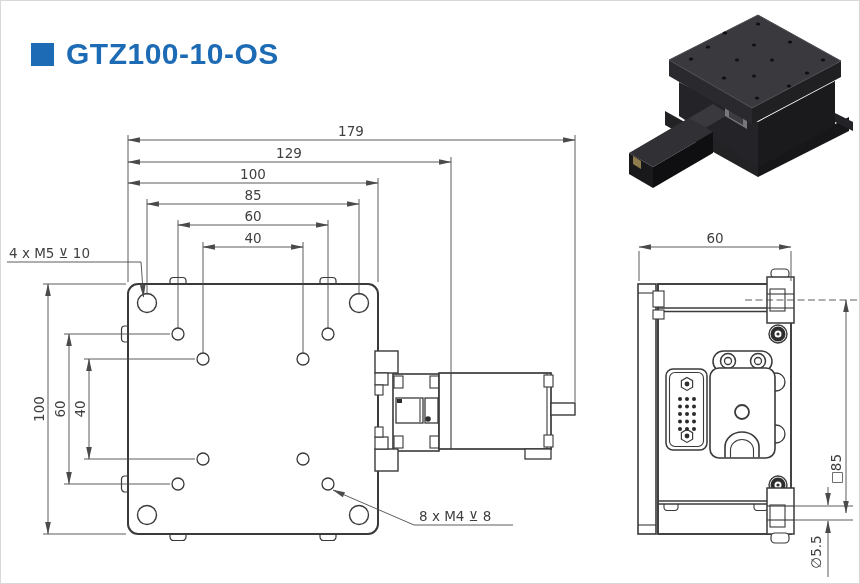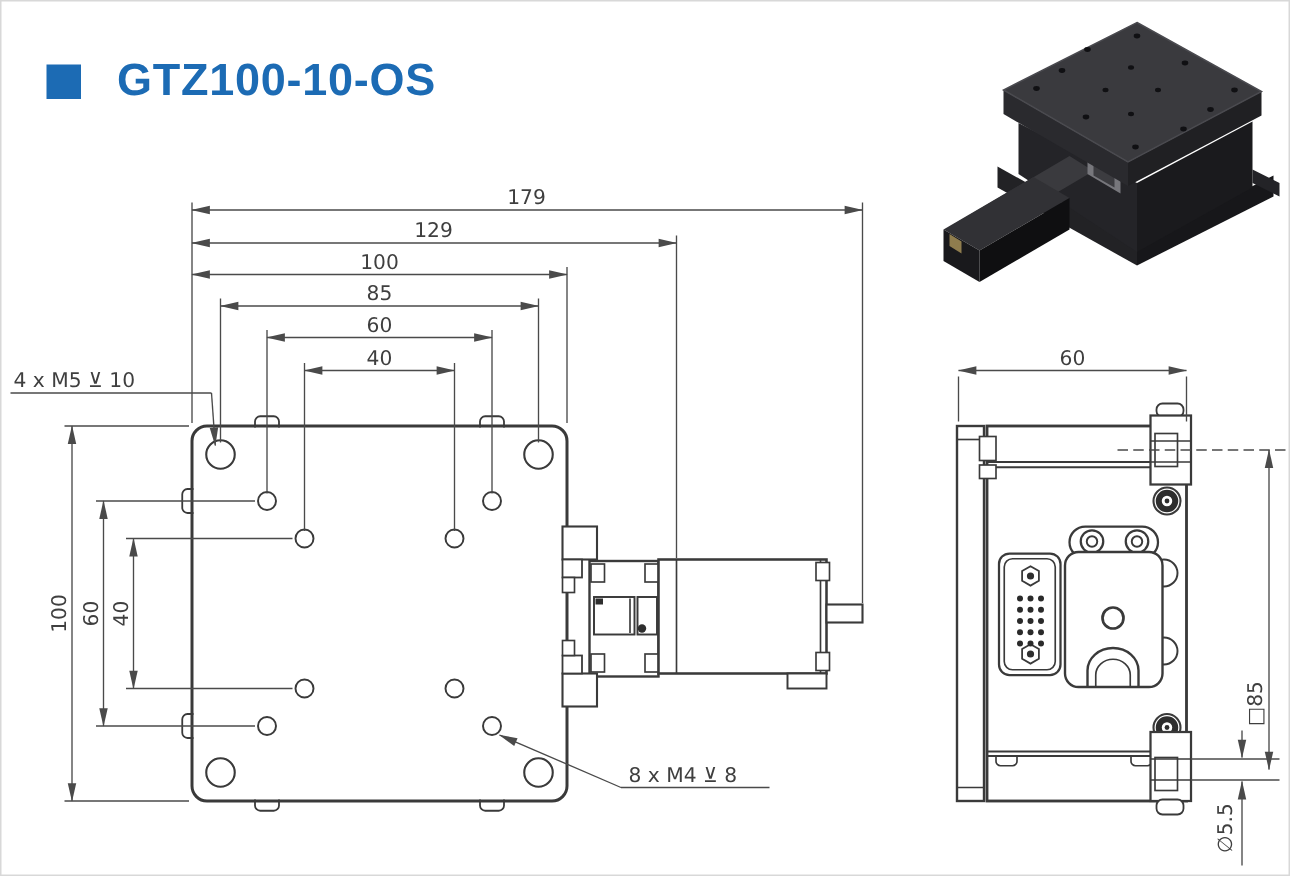--- a/index.html
+++ b/index.html
@@ -1,21 +1,21 @@
 <!DOCTYPE html>
 <html style="--accent: #1c6bb4; --line: #3a3a3a; --dim: #4a4a4a;"><head>
 <meta charset="utf-8">
 <style>
   html,body{margin:0;padding:0;}
   body{
     width:860px;height:584px;position:relative;background:#ffffff;
     font-family:"DejaVu Sans",sans-serif;overflow:hidden;
     border:1px solid #d8d8d8;box-sizing:border-box;
   }
-  .header{position:absolute;left:30px;top:36px;display:flex;align-items:center;gap:24px;}
+  .header{position:absolute;left:30px;top:36px;display:flex;align-items:center;gap:12px;}
   .header .sq{width:23px;height:23px;background:var(--accent,#1c6bb4);display:inline-block;}
   .header h1{
     margin:0;font-family:"Liberation Sans","DejaVu Sans",sans-serif;
     font-size:30px;font-weight:700;color:var(--accent,#1c6bb4);letter-spacing:0.5px;
   }
   svg.drawing{position:absolute;left:0;top:0;}
   .ln{stroke:var(--line,#3a3a3a);fill:none;}
   .lnw{stroke:var(--line,#3a3a3a);fill:#ffffff;}
   .dm{stroke:var(--dim,#4a4a4a);fill:none;stroke-width:0.9;}
   .dimtext{font-family:"DejaVu Sans",sans-serif;font-size:13.5px;fill:#3f3f3f;}

